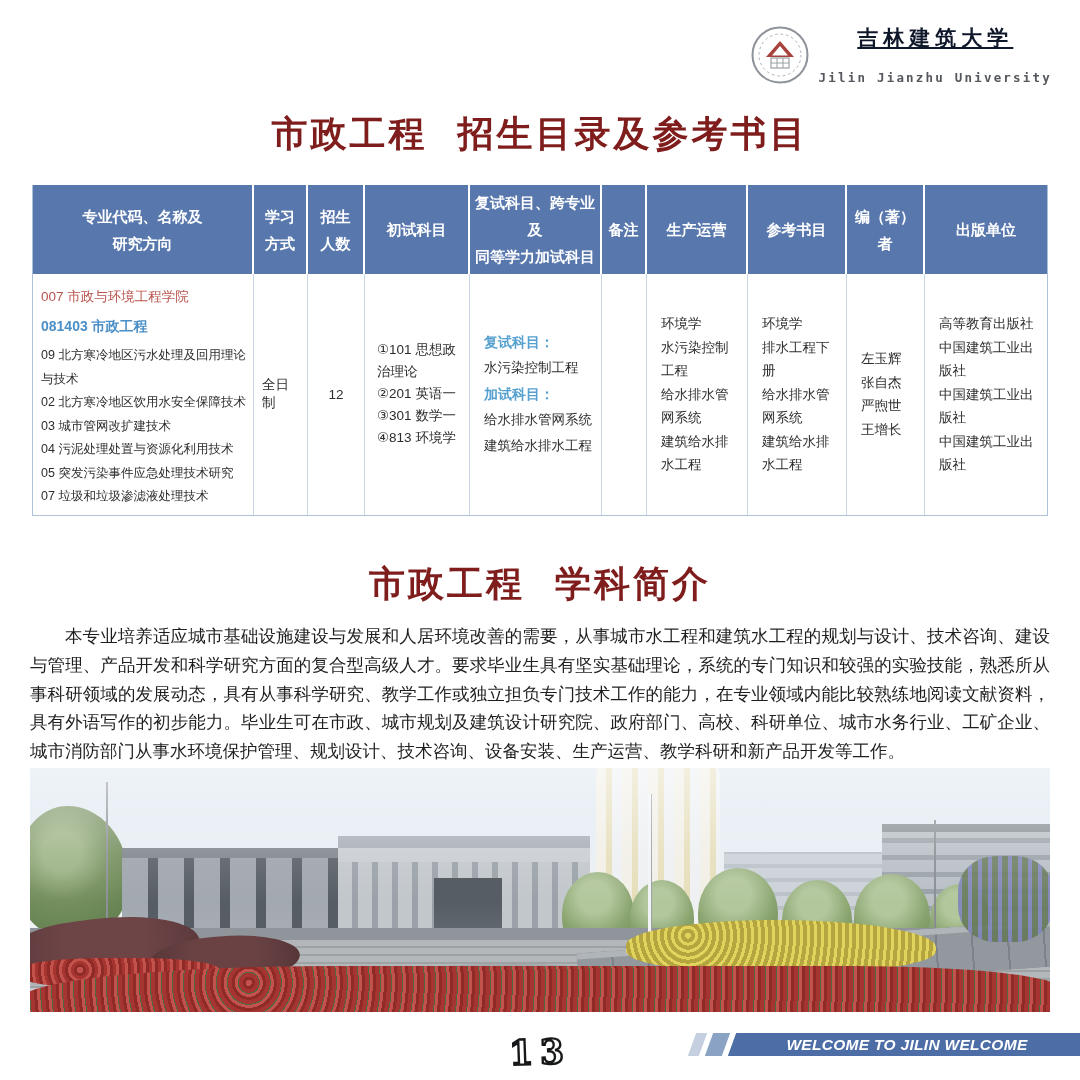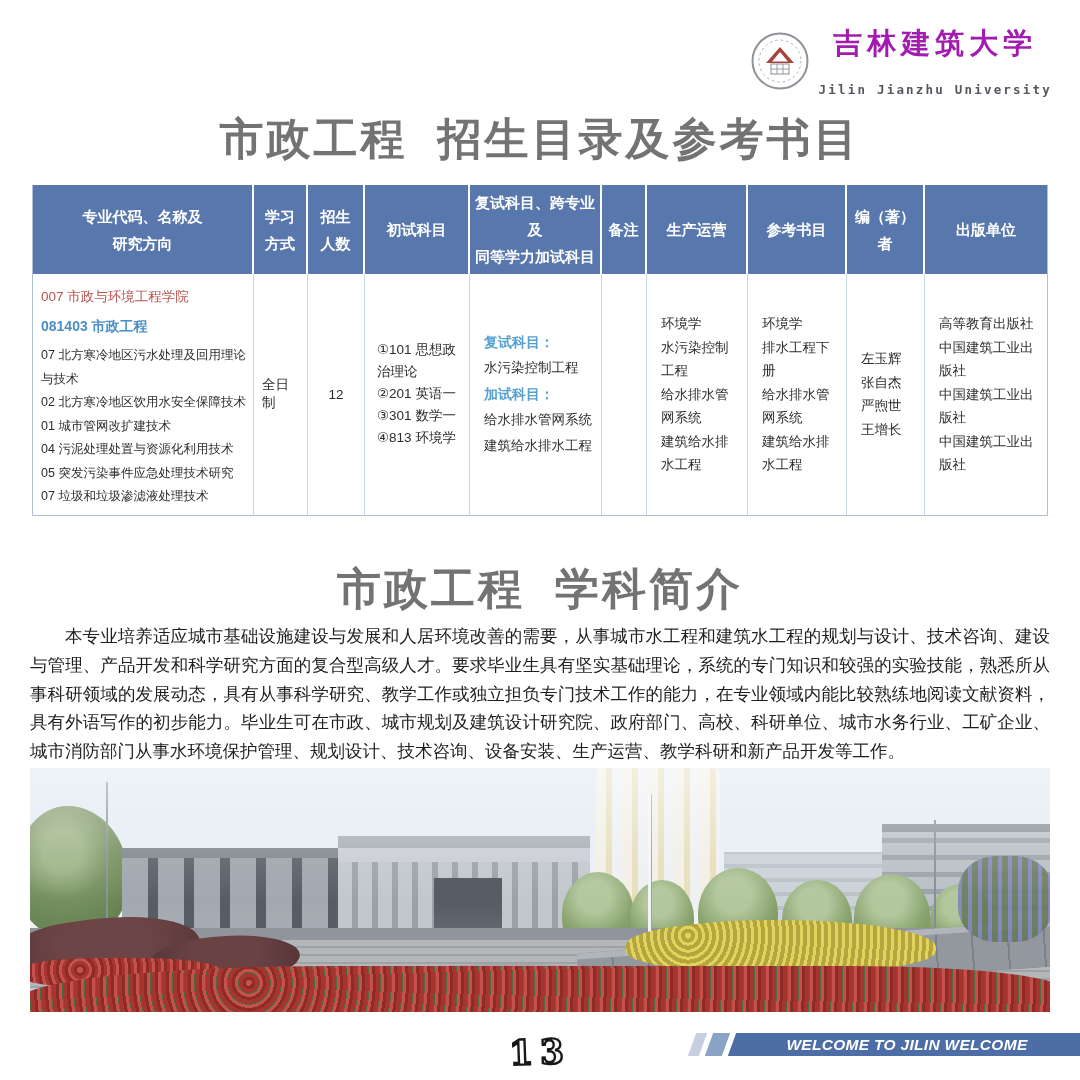--- a/index.html
+++ b/index.html
@@ -4,26 +4,26 @@
 <style>
   * { margin:0; padding:0; box-sizing:border-box; }
   html,body { background:#fff; }
   body { font-family:"Liberation Sans","DejaVu Sans",sans-serif; }
   .page { position:relative; width:1080px; height:1080px; background:#fff; overflow:hidden; }
 
   
   .logo { position:absolute; top:24px; right:28px; display:flex; align-items:center; gap:10px; }
   .seal { width:58px; height:58px; }
   .logo-txt { display:flex; flex-direction:column; align-items:center; }
-  .logo-cn { font-size:29px; font-weight:bold; color:#a21caf; letter-spacing:5px; font-family:"Liberation Serif","DejaVu Serif",serif; }
+  .logo-cn { font-size:21px; font-weight:bold; color:#0f172a; letter-spacing:5px; font-family:"Liberation Serif","DejaVu Serif",serif;text-decoration:underline; }
   .logo-en { font-size:12.5px; font-weight:bold; color:#54585d; letter-spacing:2.2px; margin-top:18px; font-family:"DejaVu Sans Mono","Liberation Mono",monospace; }
 
   
-  .sec-title { position:absolute; left:0; width:1080px; text-align:center; color:#737373;
-               font-size:44px; font-weight:900; letter-spacing:3px; }
+  .sec-title { position:absolute; left:0; width:1080px; text-align:center; color:#7f1d1d;
+               font-size:36px; font-weight:900; letter-spacing:3px; }
   .sec-title .gap { display:inline-block; width:30px; }
   .title-1 { top:110px; }
   .title-2 { top:560px; }
 
   
   .table { position:absolute; left:32px; top:185px; width:1016px; border:1px solid #aebfd8; border-top:none; }
   .thead, .trow { display:grid; grid-template-columns:221px 54px 57px 105px 132px 45px 101px 99px 78px 122px;border-radius:27px; }
   .th { background:#5878ad; color:#fff; font-size:15px; font-weight:bold; text-align:center;
         min-height:85px; display:flex; flex-direction:column; justify-content:center; align-items:center;
         line-height:27px; border-right:2px solid #fff; padding:4px 2px; }
@@ -165,23 +165,23 @@
           <span>编（著）者</span>
         </div>
       <div class="th">
           <span>出版单位</span>
         </div>
     </div>
     <div class="trow">
       <div class="td c1">
         <div class="college">007 市政与环境工程学院</div>
         <div class="major">081403 市政工程</div>
-        <div class="dir">07 北方寒冷地区污水处理及回用理论与技术</div>
+        <div class="dir">09 北方寒冷地区污水处理及回用理论与技术</div>
         <div class="dir">02 北方寒冷地区饮用水安全保障技术</div>
-        <div class="dir">01 城市管网改扩建技术</div>
+        <div class="dir">03 城市管网改扩建技术</div>
         <div class="dir">04 污泥处理处置与资源化利用技术</div>
         <div class="dir">05 突发污染事件应急处理技术研究</div>
         <div class="dir">07 垃圾和垃圾渗滤液处理技术</div>
       </div>
       <div class="td center">全日制</div>
       <div class="td center">12</div>
       <div class="td vmid">
         <div class="subj">①101 思想政治理论</div>
         <div class="subj">②201 英语一</div>
         <div class="subj">③301 数学一</div>

